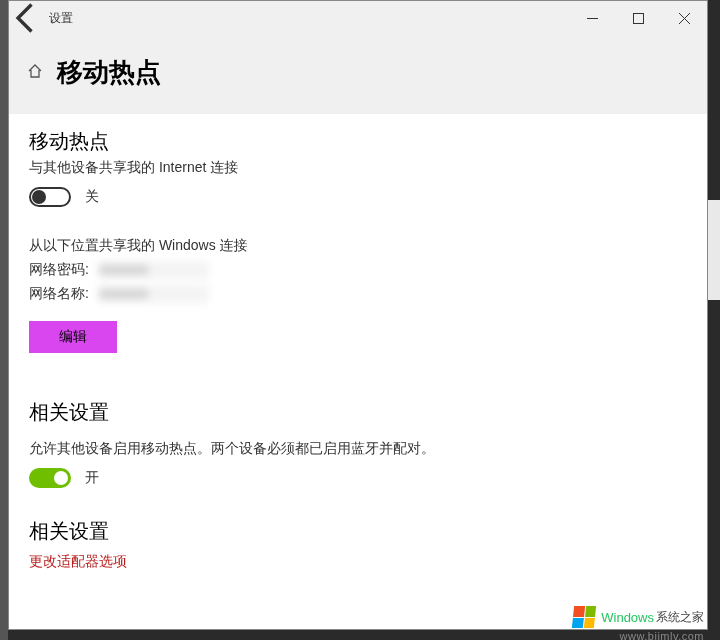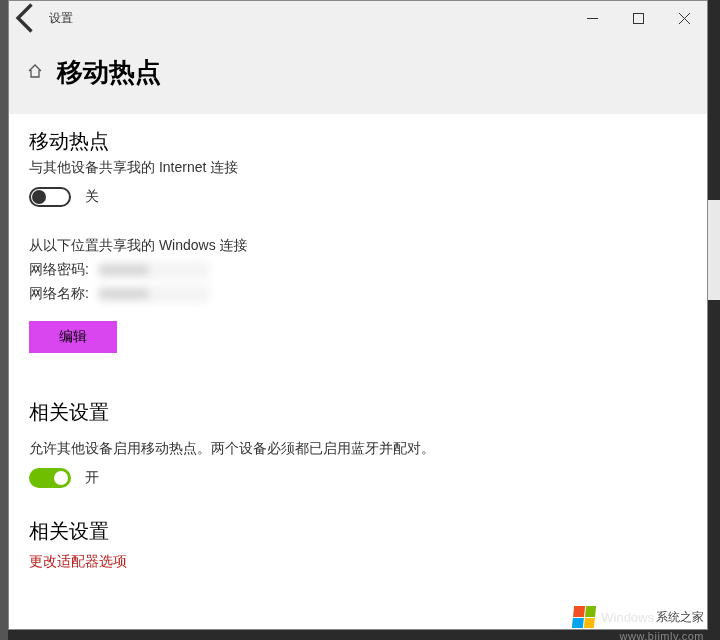--- a/index.html
+++ b/index.html
@@ -189,21 +189,21 @@
     display: grid;
     grid-template-columns: 1fr 1fr;
     grid-template-rows: 1fr 1fr;
     gap: 1px;
     transform: skewX(-6deg);
   }
   .wm-logo div:nth-child(1){background:#f25022;}
   .wm-logo div:nth-child(2){background:#7fba00;}
   .wm-logo div:nth-child(3){background:#00a4ef;}
   .wm-logo div:nth-child(4){background:#ffb900;}
-  .wm-text1 { color: #e5e5e5; font-weight: 500; }
+  .wm-text1 { color: #22c55e; font-weight: 500; }
   .wm-text2 { color: #444; font-size: 12px; margin-left: 2px;}
   .wm-url {
     position: absolute;
     right: 16px;
     bottom: -2px;
     font-size: 11px;
     color: #888;
     letter-spacing: 0.5px;
   }
   .right-strip {

